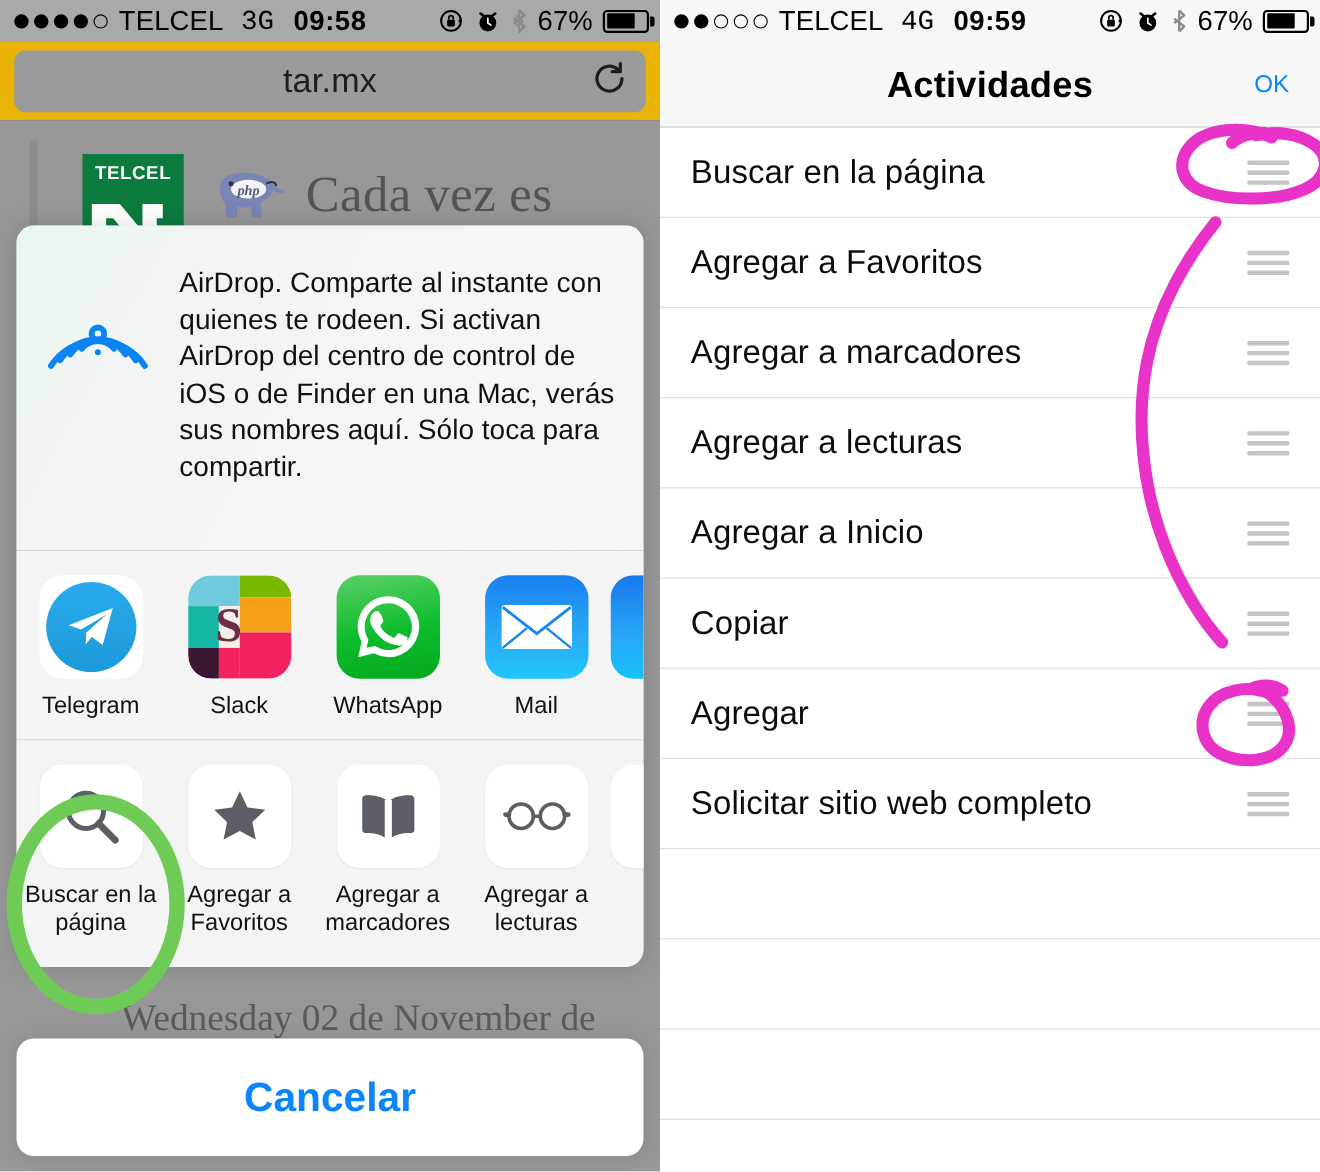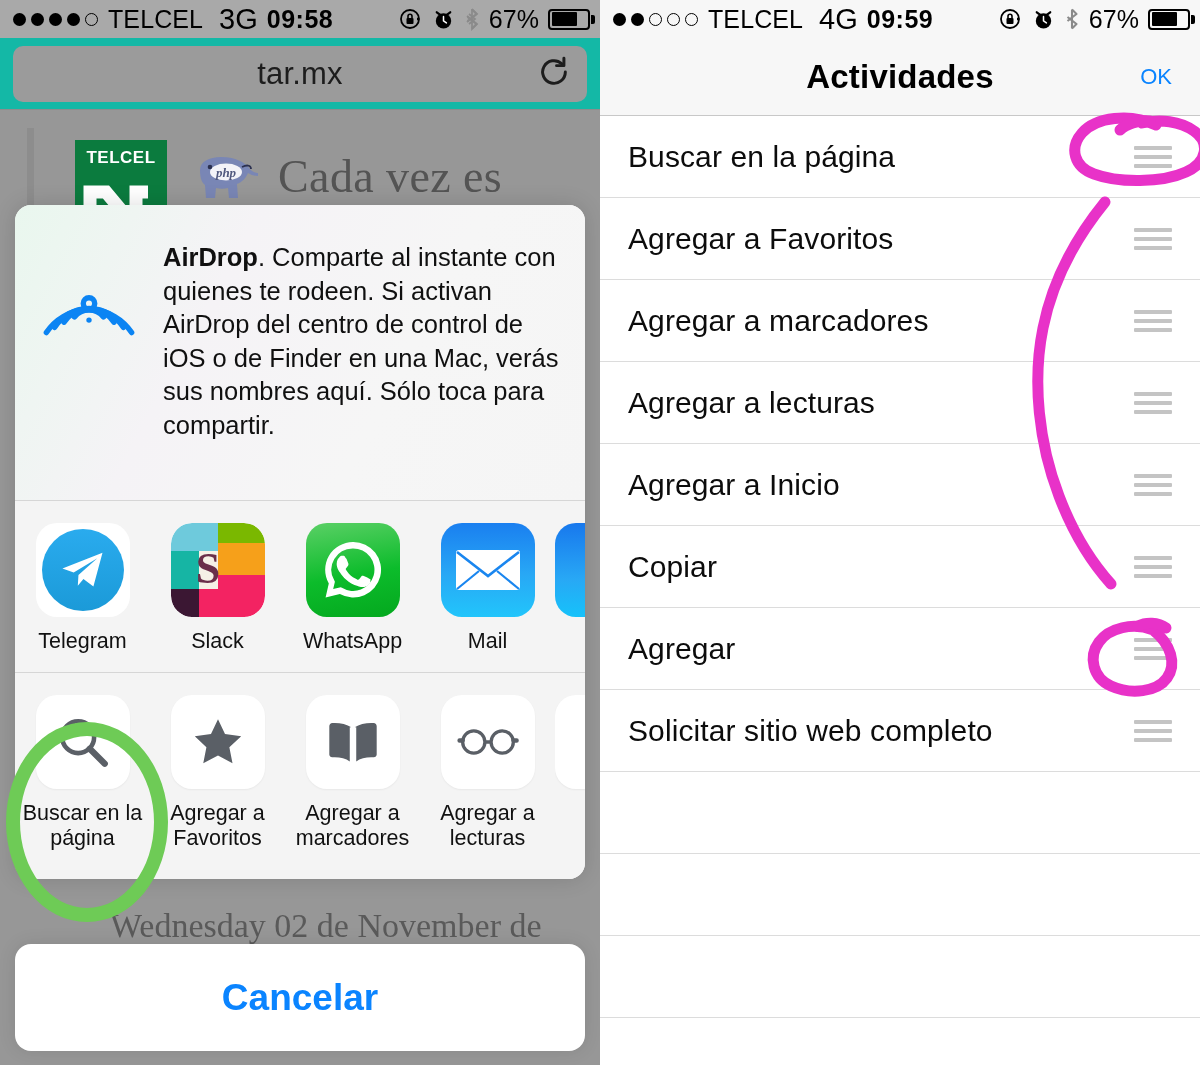--- a/index.html
+++ b/index.html
@@ -22,21 +22,21 @@
     font-size: 25px; font-weight: 500; letter-spacing: .1px;
     color: #000;
   }
   .sb-left  { background: #a9a9a9; }
   .sb-right { background: #f7f7f7; }
   .sb-sig { display: flex; align-items: center; gap: 5px; margin-left: 13px; }
   .dot { width: 13px; height: 13px; border-radius: 50%; }
   .dot.full { background: #000; }
   .dot.empty { background: transparent; border: 1.7px solid #000; }
   .sb-carrier { margin-left: 10px; font-size: 25px; }
-  .sb-net { margin-left: 16px; font-size: 29px; }
+  .sb-net { margin-left: 16px; font-size: 25px; font-family: Liberation Mono, monospace; }
   .sb-time {
     position: absolute; left: 0; right: 0; text-align: center;
     font-size: 25px; font-weight: 700; letter-spacing: .5px;
   }
   .sb-right-group {
     margin-left: auto; margin-right: 10px;
     display: flex; align-items: center; gap: 9px;
   }
   .sb-pct { font-size: 25px; font-weight: 500; }
   .icn { display: block; }
@@ -51,21 +51,21 @@
     position: absolute; top: 3.5px; left: 3.5px; bottom: 3.5px;
     width: 60%; background: #000; border-radius: 1px;
   }
   .batt-cap {
     position: absolute; right: -5px; top: 6px;
     width: 4px; height: 9px; background: #000; border-radius: 0 2px 2px 0;
   }
 
   
   .addressbar-wrap {
-    height: 72px; background: #14b8a6;
+    height: 72px; background: #eab308;
     display: flex; align-items: center; padding: 0 13px;
     border-bottom: 1px solid #8d8d8d;
   }
   .addressbar {
     position: relative; flex: 1; height: 56px;
     background: #9b9b9b; border-radius: 10px;
     display: flex; align-items: center; justify-content: center;
   }
   .addr-text { font-size: 31px; color: #1d1d1d; letter-spacing: .2px; }
   .reload-btn {
@@ -117,21 +117,21 @@
   .airdrop {
     display: flex; align-items: flex-start; gap: 10px;
     padding: 34px 22px 58px 10px;
     background: linear-gradient(118deg,#e9f7ee 0%,#f5f3f6 34%,#f6f6f6 65%,#f5f5f5 100%);
   }
   .airdrop-icon { flex: 0 0 auto; width: 128px; display: flex; justify-content: center; }
   .airdrop-text {
     font-size: 25.5px; line-height: 33.5px; color: #101010;
     padding-top: 2px;
   }
-  .airdrop-text b { font-weight: 700; }
+  .airdrop-text b { font-weight: 400; }
   .sheet-divider { height: 1px; background: #d6d6d6; }
 
   .apps-row, .actions-row {
     display: flex; gap: 0; padding: 22px 0 18px 0;
     background: #f4f4f4;
   }
   .app-cell, .action-cell {
     flex: 0 0 135px; display: flex; flex-direction: column;
     align-items: center; gap: 12px;
   }

